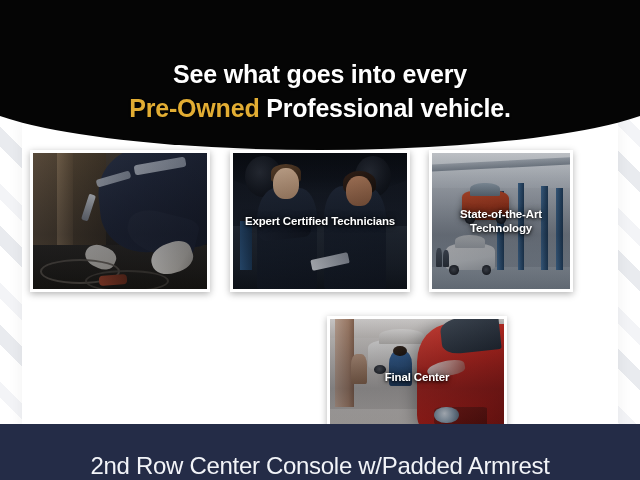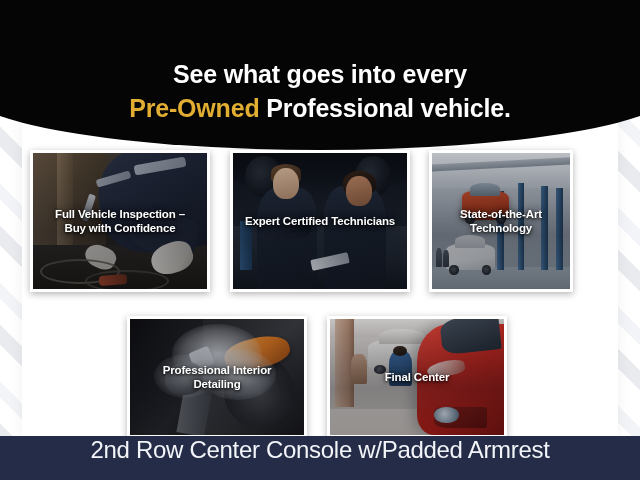--- a/index.html
+++ b/index.html
@@ -463,25 +463,25 @@
   }
   .ph-final .floor2 {
     position:absolute; left:0; bottom:0; width:100%; height:22%;
     background:linear-gradient(180deg,#d8d3ce 0%,#bab5b0 100%);
   }
 
   
   .footer-bar {
     position:absolute;
     left:0; bottom:0;
-    width:640px; height:44px;
+    width:640px; height:56px;
     background:#242c47;
     z-index:10;
     display:flex;
-    align-items:flex-start;
+    align-items:flex-end;
     justify-content:center;
   }
   .footer-text {
     color:#f2f4f8;
     font-size:24px;
     font-weight:normal;
     letter-spacing:-0.3px;
     white-space:nowrap;
   }
 </style>
@@ -515,22 +515,20 @@
         <div class="arm"></div>
         <div class="tool"></div>
         <div class="glove"></div>
         <div class="glove2"></div>
         <div class="hose1"></div>
         <div class="hose2"></div>
         <div class="redpart"></div>
       </div>
     </div>
     <div class="shade"></div>
-    <div class="caption">Full Vehicle Inspection –
-Buy with Confidence</div>
   </div>
 
   <div class="card" id="card-2">
     <div class="photo">
       <div class="ph-techs">
         <div class="bay"></div>
         <div class="bluepost"></div>
         <div class="undercar"></div>
         <div class="tire-l"></div>
         <div class="tire-r"></div>
@@ -567,38 +565,20 @@
             <div class="wwheel2"></div>
           </div>
         <div class="ppl"></div>
         <div class="ppl2"></div>
       </div>
     </div>
     <div class="shade"></div>
     <div class="caption">State-of-the-Art Technology</div>
   </div>
 
-  <div class="card" id="card-4">
-    <div class="photo">
-      <div class="ph-detail">
-        <div class="dark"></div>
-        <div class="wheelhub"></div>
-        <div class="mitt"></div>
-        <div class="nozzle"></div>
-        <div class="nozzletip"></div>
-        <div class="hand"></div>
-        <div class="steam3"></div>
-        <div class="steam1"></div>
-        <div class="steam2"></div>
-      </div>
-    </div>
-    <div class="shade"></div>
-    <div class="caption">Professional Interior
-Detailing</div>
-  </div>
 
   <div class="card" id="card-5">
     <div class="photo">
       <div class="ph-final">
         <div class="ceiling"></div>
         <div class="floor2"></div>
         <div class="colm"></div>
         <div class="bgcar">
             <div class="bgw1"></div>
             <div class="bgw2"></div>

